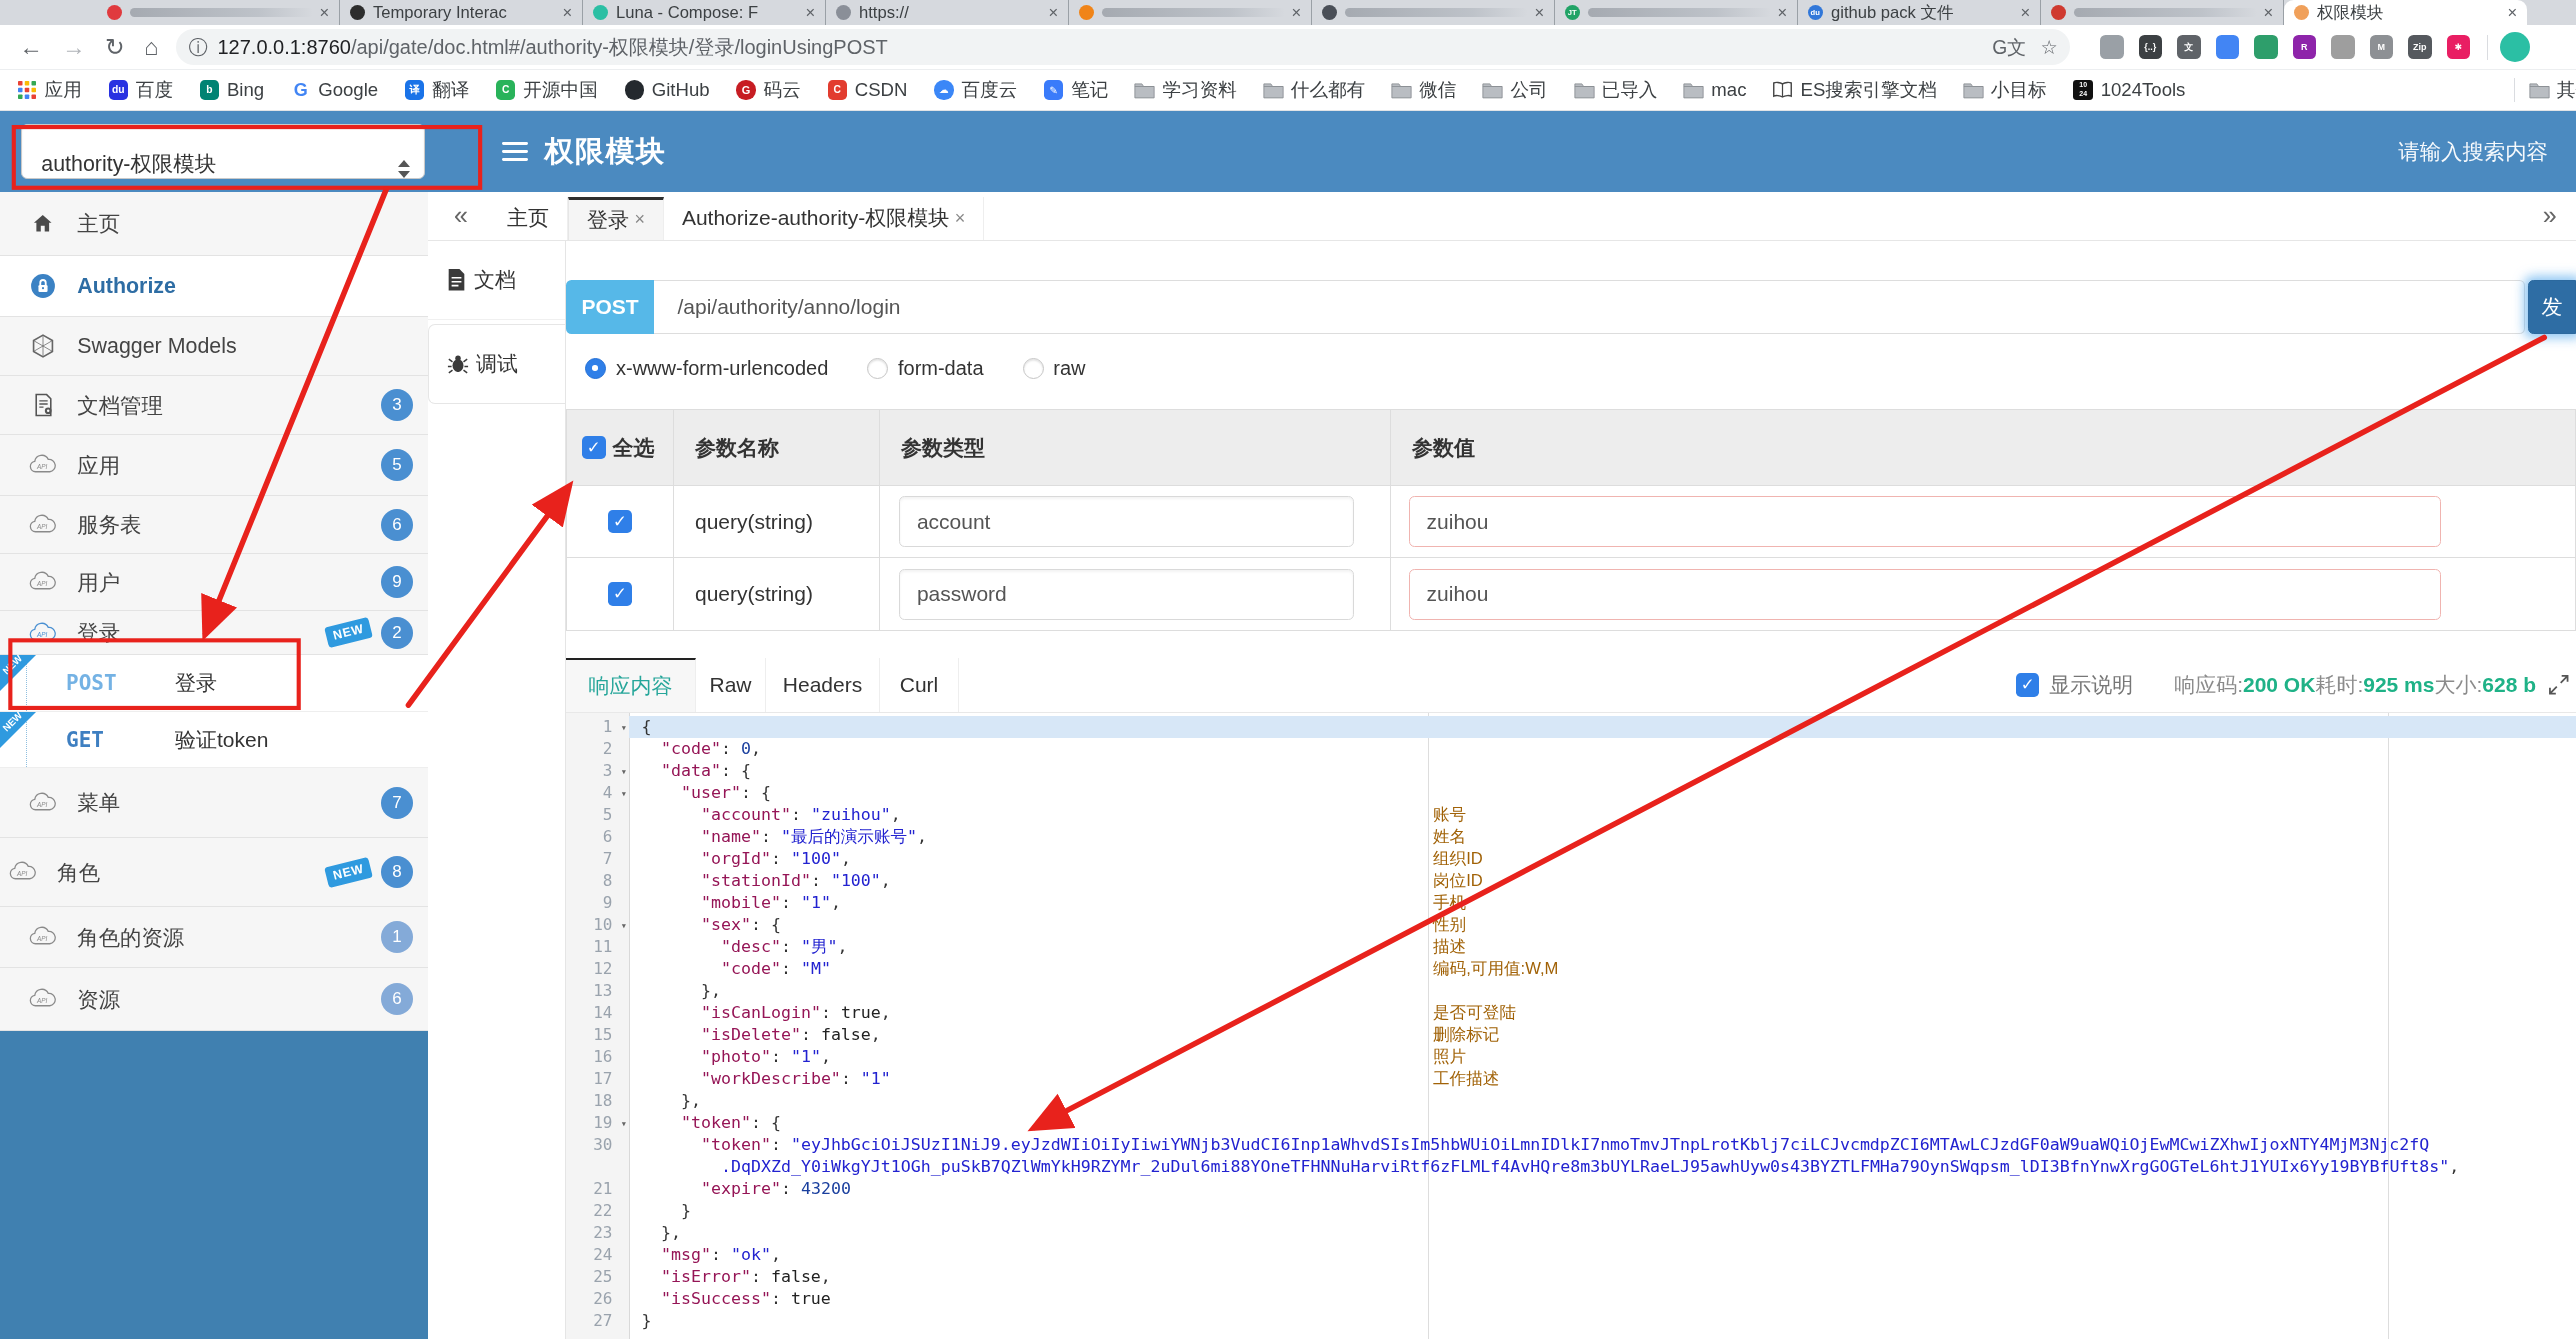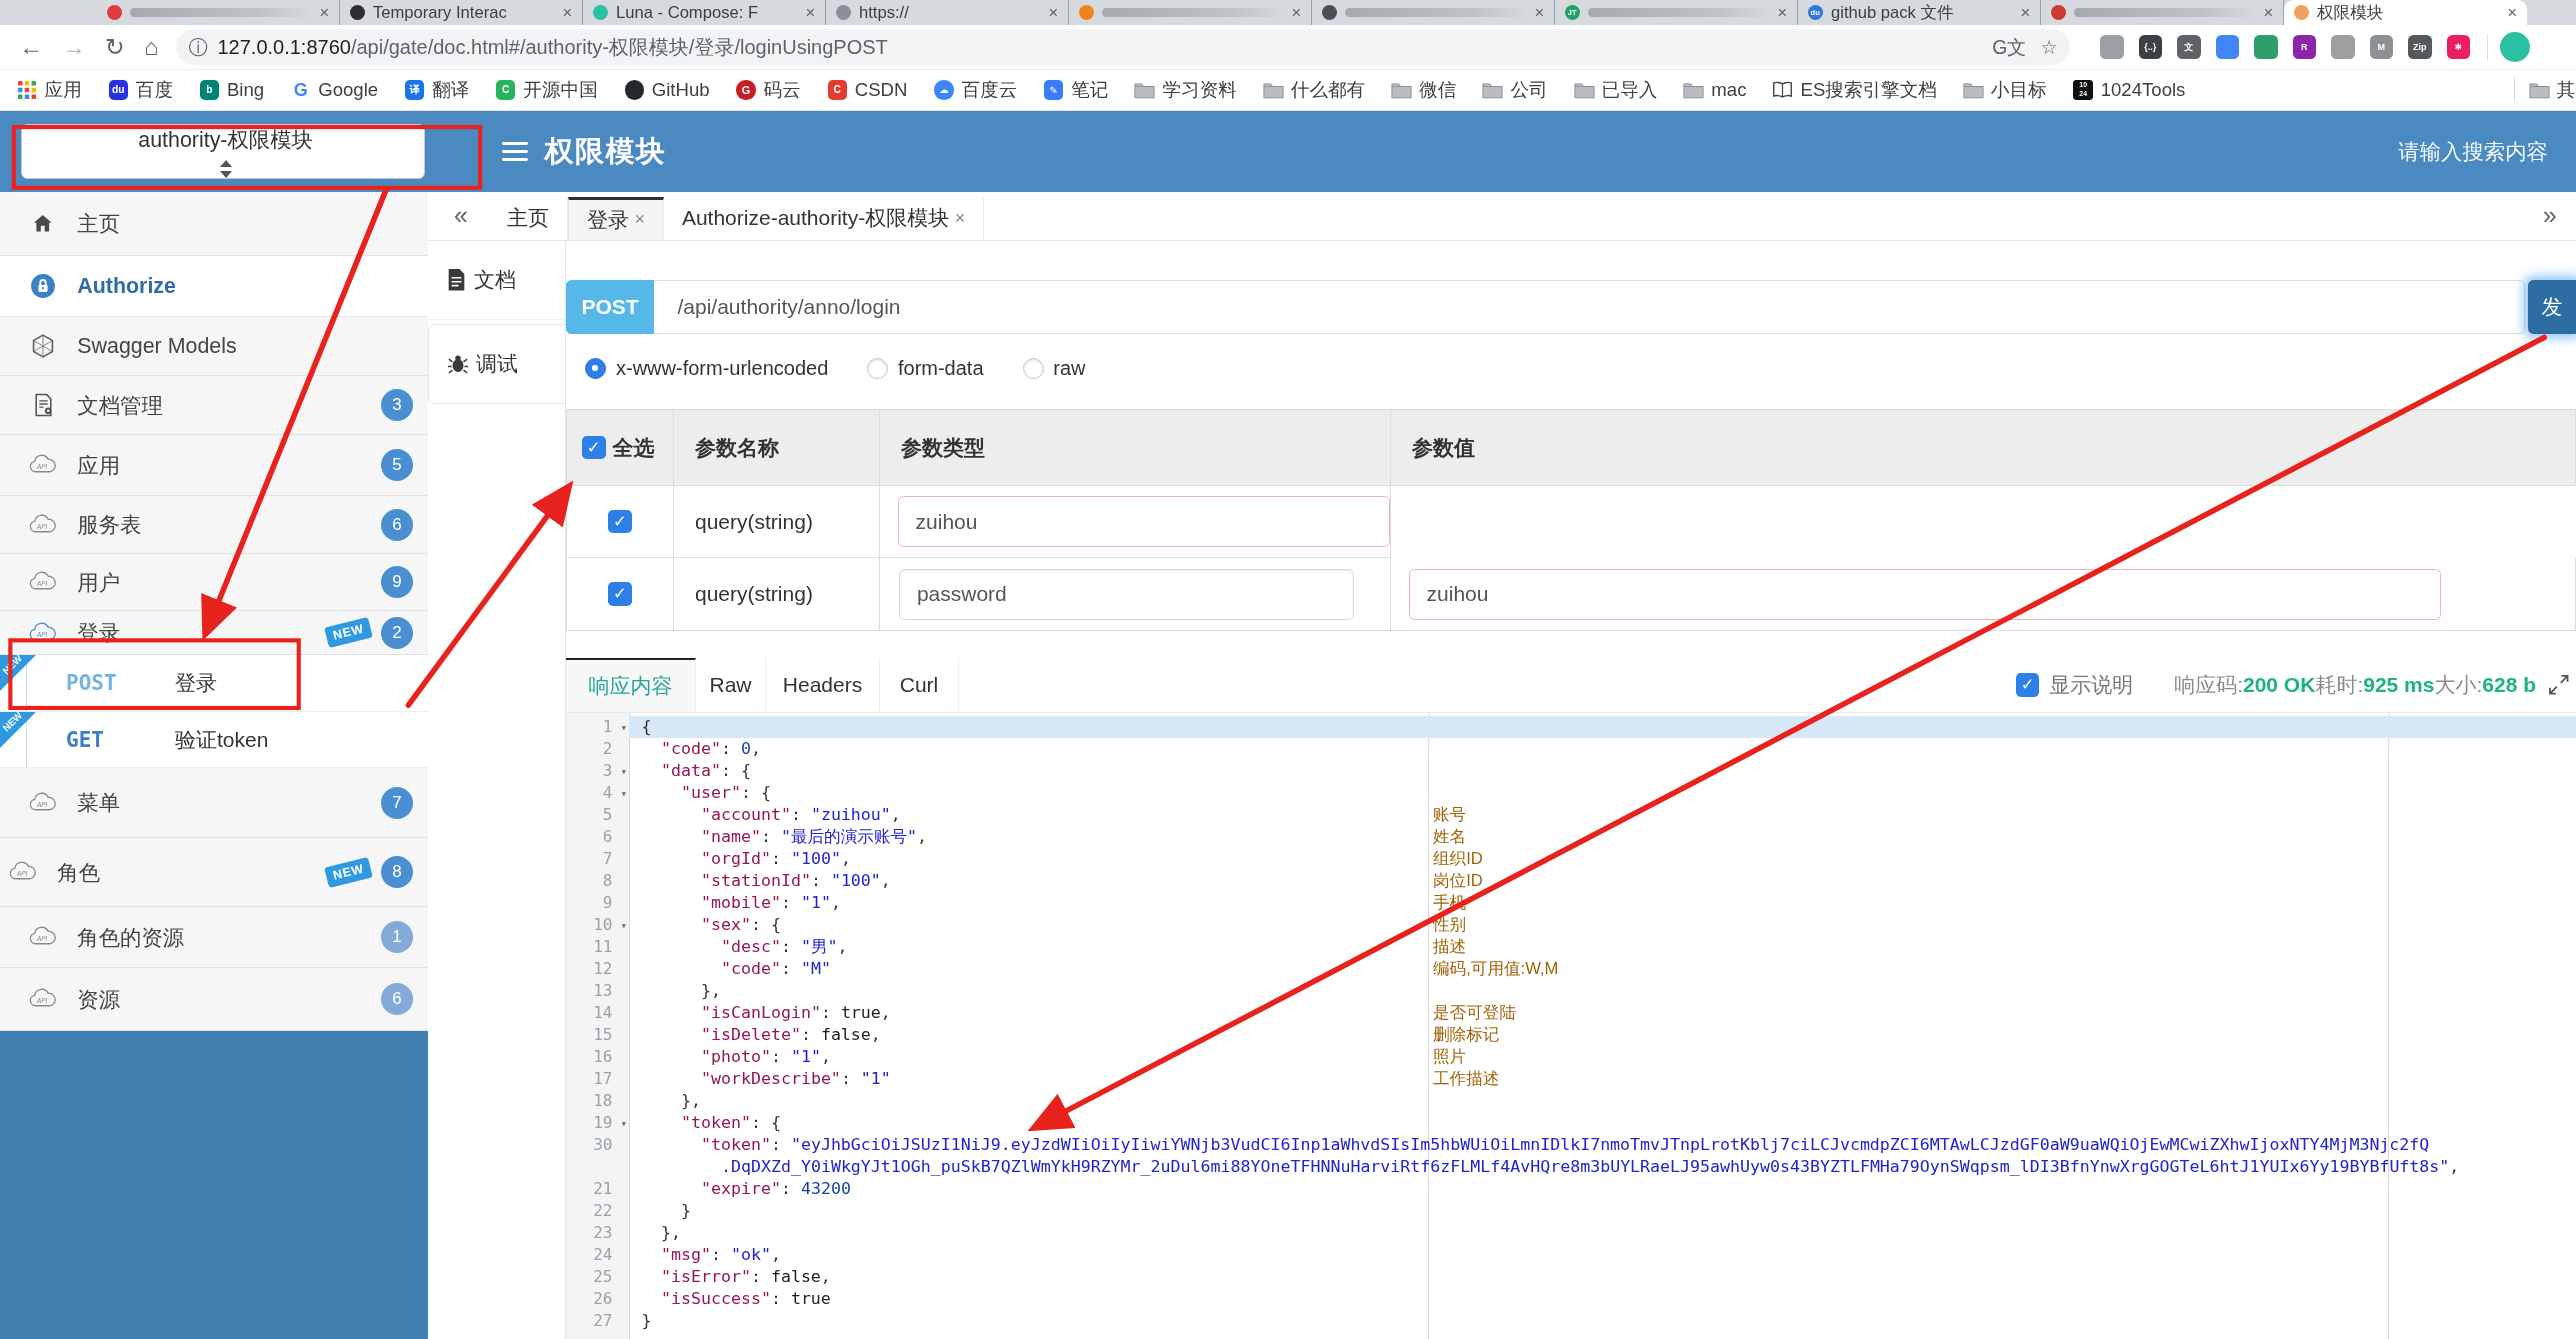--- a/index.html
+++ b/index.html
@@ -37,21 +37,21 @@
   .bm{display:flex;align-items:center;margin-right:26px;white-space:nowrap;}
   .bm .bmlabel{font-size:18.6px;color:#3c4043;margin-left:7px;}
   .bmicon{width:21px;height:21px;display:flex;align-items:center;justify-content:center;}
   #bmspacer{flex:1;}
   #bmdivider{width:0.7px;height:23.5px;background:#dadce0;margin-right:14px;}
   #bmother{margin-right:-18px;}
 
   
   #appheader{height:81px;background:#4b8ac0;display:flex;align-items:center;}
   #moduleselect{margin-left:21px;width:404px;height:55px;background:#fff;border:0.7px solid #c9c9c9;border-radius:6.2px;
-                display:flex;align-items:center;padding:0 14px 0 19.3px;box-sizing:border-box;box-shadow:inset 0 1.4px 2.1px rgba(0,0,0,.08);flex-direction:column;}
+                display:flex;align-items:flex-end;padding:0 14px 0 19.3px;box-sizing:border-box;box-shadow:inset 0 1.4px 2.1px rgba(0,0,0,.08);}
   #moduleselect .sval{font-size:21.4px;color:#333;flex:1;white-space:nowrap;overflow:hidden;}
   .spin{display:flex;flex-direction:column;align-items:center;}
   .spin i{display:block;width:0;height:0;border-left:6.2px solid transparent;border-right:6.2px solid transparent;}
   .spin .up{border-bottom:7.6px solid #555;margin-bottom:4.1px;}
   .spin .dn{border-top:7.6px solid #555;}
   #hamburger{margin-left:77px;display:flex;flex-direction:column;}
   #hamburger b{display:block;width:26px;height:3.4px;background:#fff;border-radius:1.4px;margin:2.4px 0;}
   #apptitle{margin-left:16.6px;font-size:29px;font-weight:bold;color:#fff;letter-spacing:1.4px;}
   #hspacer{flex:1;}
   #hsearch{margin-right:28px;font-size:21.4px;color:rgba(255,255,255,.95);}
@@ -652,20 +652,23 @@
                 </div>
               </div>
               <div class="trow tbody">
                 <div class="tcell">
                   <span class="ck">✓</span>
                 </div>
                 <div class="tcell cell-pad">
                   <span>query(string)</span>
                 </div>
                 <div class="tcell">
+                  <div class="inp name">account</div>
+                </div>
+                <div class="tcell">
                   <div class="inp val">zuihou</div>
                 </div>
               </div>
               <div class="trow tbody">
                 <div class="tcell">
                   <span class="ck">✓</span>
                 </div>
                 <div class="tcell cell-pad">
                   <span>query(string)</span>
                 </div>

